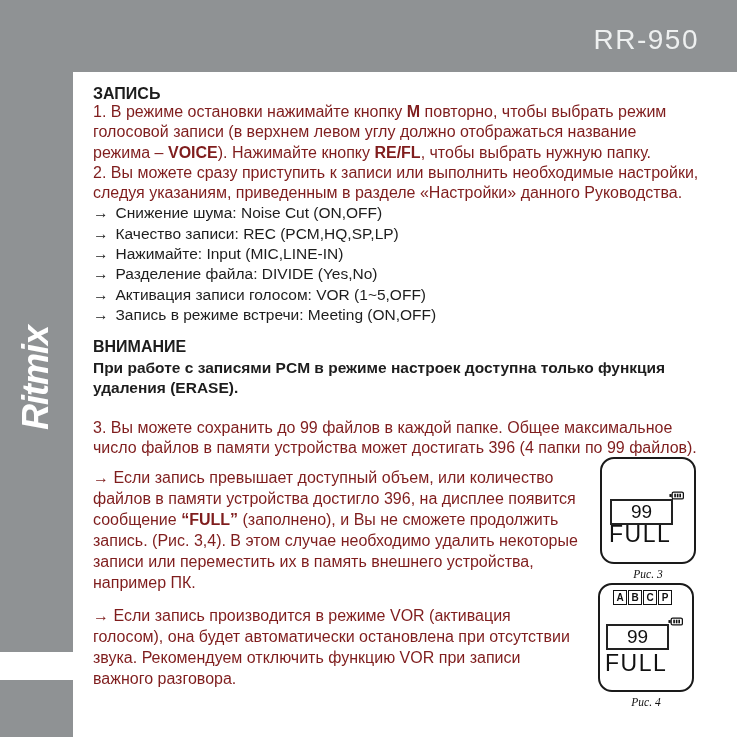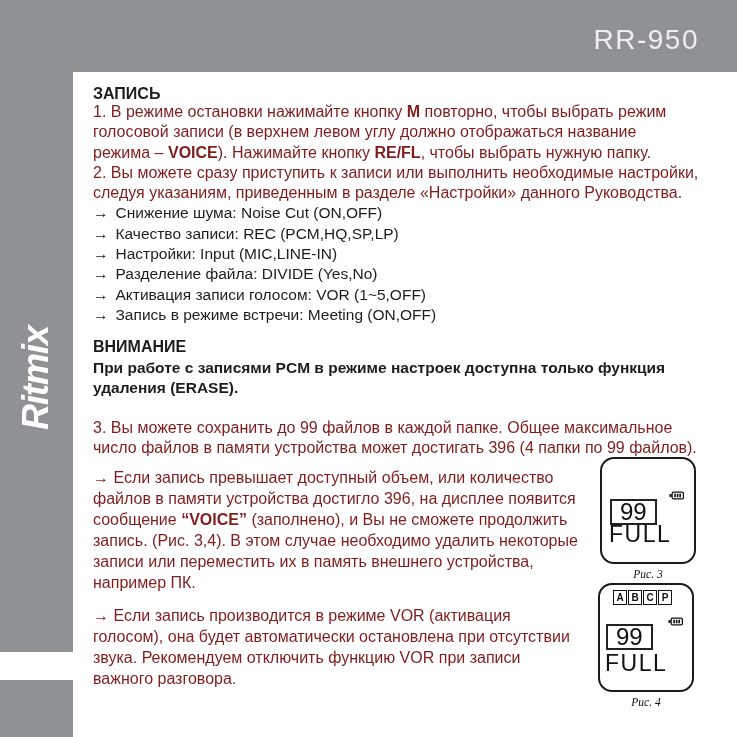--- a/index.html
+++ b/index.html
@@ -51,22 +51,22 @@
   .lcd {
     position:relative; width:96px; box-sizing:border-box;
     border:2.5px solid #1a1a1a; border-radius:14px; background:#fff;
   }
   .lcd3 { height:107px; }
   .lcd4 { height:109px; }
   .battery { position:absolute; line-height:0; }
   .lcd3 .battery { right:10px; top:32px; }
   .lcd4 .battery { right:9px; top:32px; }
   .file-box {
-    position:absolute; border:2px solid #222; padding:0 8px;
-    font-size:24px; line-height:22px; color:#111;
+    position:absolute; border:2px solid #222; padding:0 19px;
+    font-size:19px; line-height:22px; color:#111;
   }
   .lcd3 .file-box { left:8px; top:40px; }
   .lcd4 .file-box { left:6px; top:39px; }
   .full-text {
     position:absolute; font-size:23px; letter-spacing:1.5px; color:#111;
   }
   .lcd3 .full-text { left:7px; top:62px; }
   .lcd4 .full-text { left:5px; top:65px; }
   .folders { position:absolute; top:5px; left:13px; display:flex; gap:1px; }
   .fbox {
@@ -97,36 +97,36 @@
 
       <p class="body"><span>1. В режиме остановки  нажимайте кнопку </span><b>M</b><span> повторно, чтобы выбрать режим
 голосовой записи  (в верхнем левом углу должно отображаться название
 режима – </span><b>VOICE</b><span>). Нажимайте кнопку </span><b>RE/FL</b><span>, чтобы выбрать нужную папку.
 2. Вы можете сразу приступить к записи  или  выполнить  необходимые настройки,
 следуя  указаниям, приведенным  в  разделе  «Настройки» данного  Руководства.</span></p>
 
       <div class="arrow-list">
         <div class="arrow-item"><span class="arrow">→</span><span>Снижение шума: Noise Cut (ON,OFF)</span></div>
         <div class="arrow-item"><span class="arrow">→</span><span>Качество записи: REC (PCM,HQ,SP,LP)</span></div>
-        <div class="arrow-item"><span class="arrow">→</span><span>Настройки: Input (MIC,LINE-IN)</span></div>
+        <div class="arrow-item"><span class="arrow">→</span><span>Нажимайте: Input (MIC,LINE-IN)</span></div>
         <div class="arrow-item"><span class="arrow">→</span><span>Разделение файла: DIVIDE (Yes,No)</span></div>
         <div class="arrow-item"><span class="arrow">→</span><span>Активация записи  голосом: VOR (1~5,OFF)</span></div>
         <div class="arrow-item"><span class="arrow">→</span><span>Запись в режиме встречи: Meeting (ON,OFF)</span></div>
       </div>
 
       <div class="warning-title">ВНИМАНИЕ</div>
       <div class="warning-body">При работе с записями PCM в режиме настроек  доступна только функция
 удаления (ERASE).</div>
 
       <p class="body capacity">3. Вы можете  сохранить до 99 файлов в каждой папке. Общее максимальное
 число файлов в памяти  устройства может достигать 396 (4 папки  по 99 файлов).</p>
 
       <p class="body note note-full"><span>→  Если  запись превышает доступный объем, или  количество
 файлов в памяти  устройства достигло 396, на дисплее появится
-сообщение </span><b>“VOICE”</b><span> (заполнено), и  Вы не сможете продолжить
+сообщение </span><b>“FULL”</b><span> (заполнено), и  Вы не сможете продолжить
 запись. (Рис. 3,4). В этом  случае необходимо удалить  некоторые
 записи  или  переместить их в память внешнего устройства,
 например ПК.</span></p>
 
       <p class="body note note-vor">→   Если  запись  производится в  режиме VOR (активация
 голосом), она  будет автоматически  остановлена при  отсутствии
 звука. Рекомендуем  отключить  функцию VOR при  записи
 важного разговора.</p>
     </div>
 

